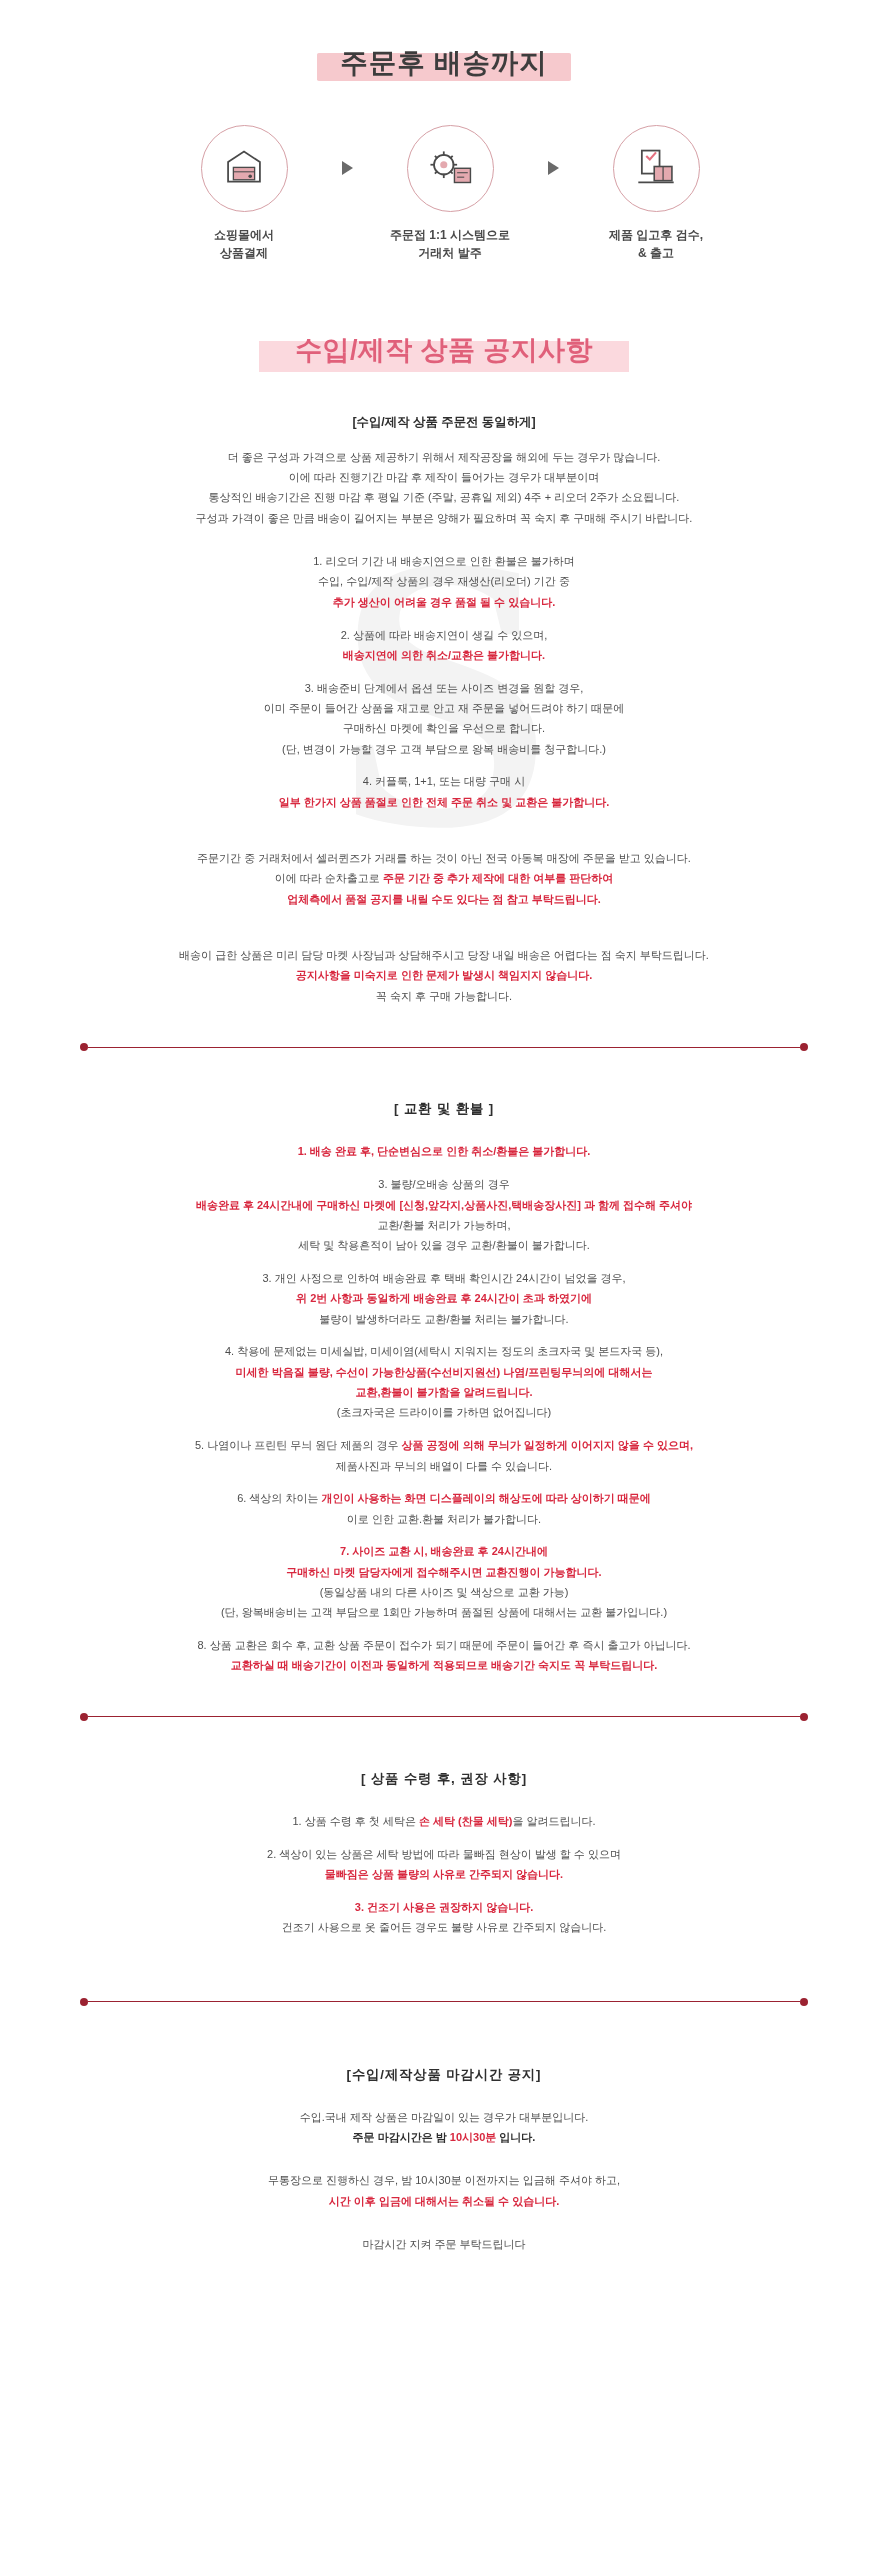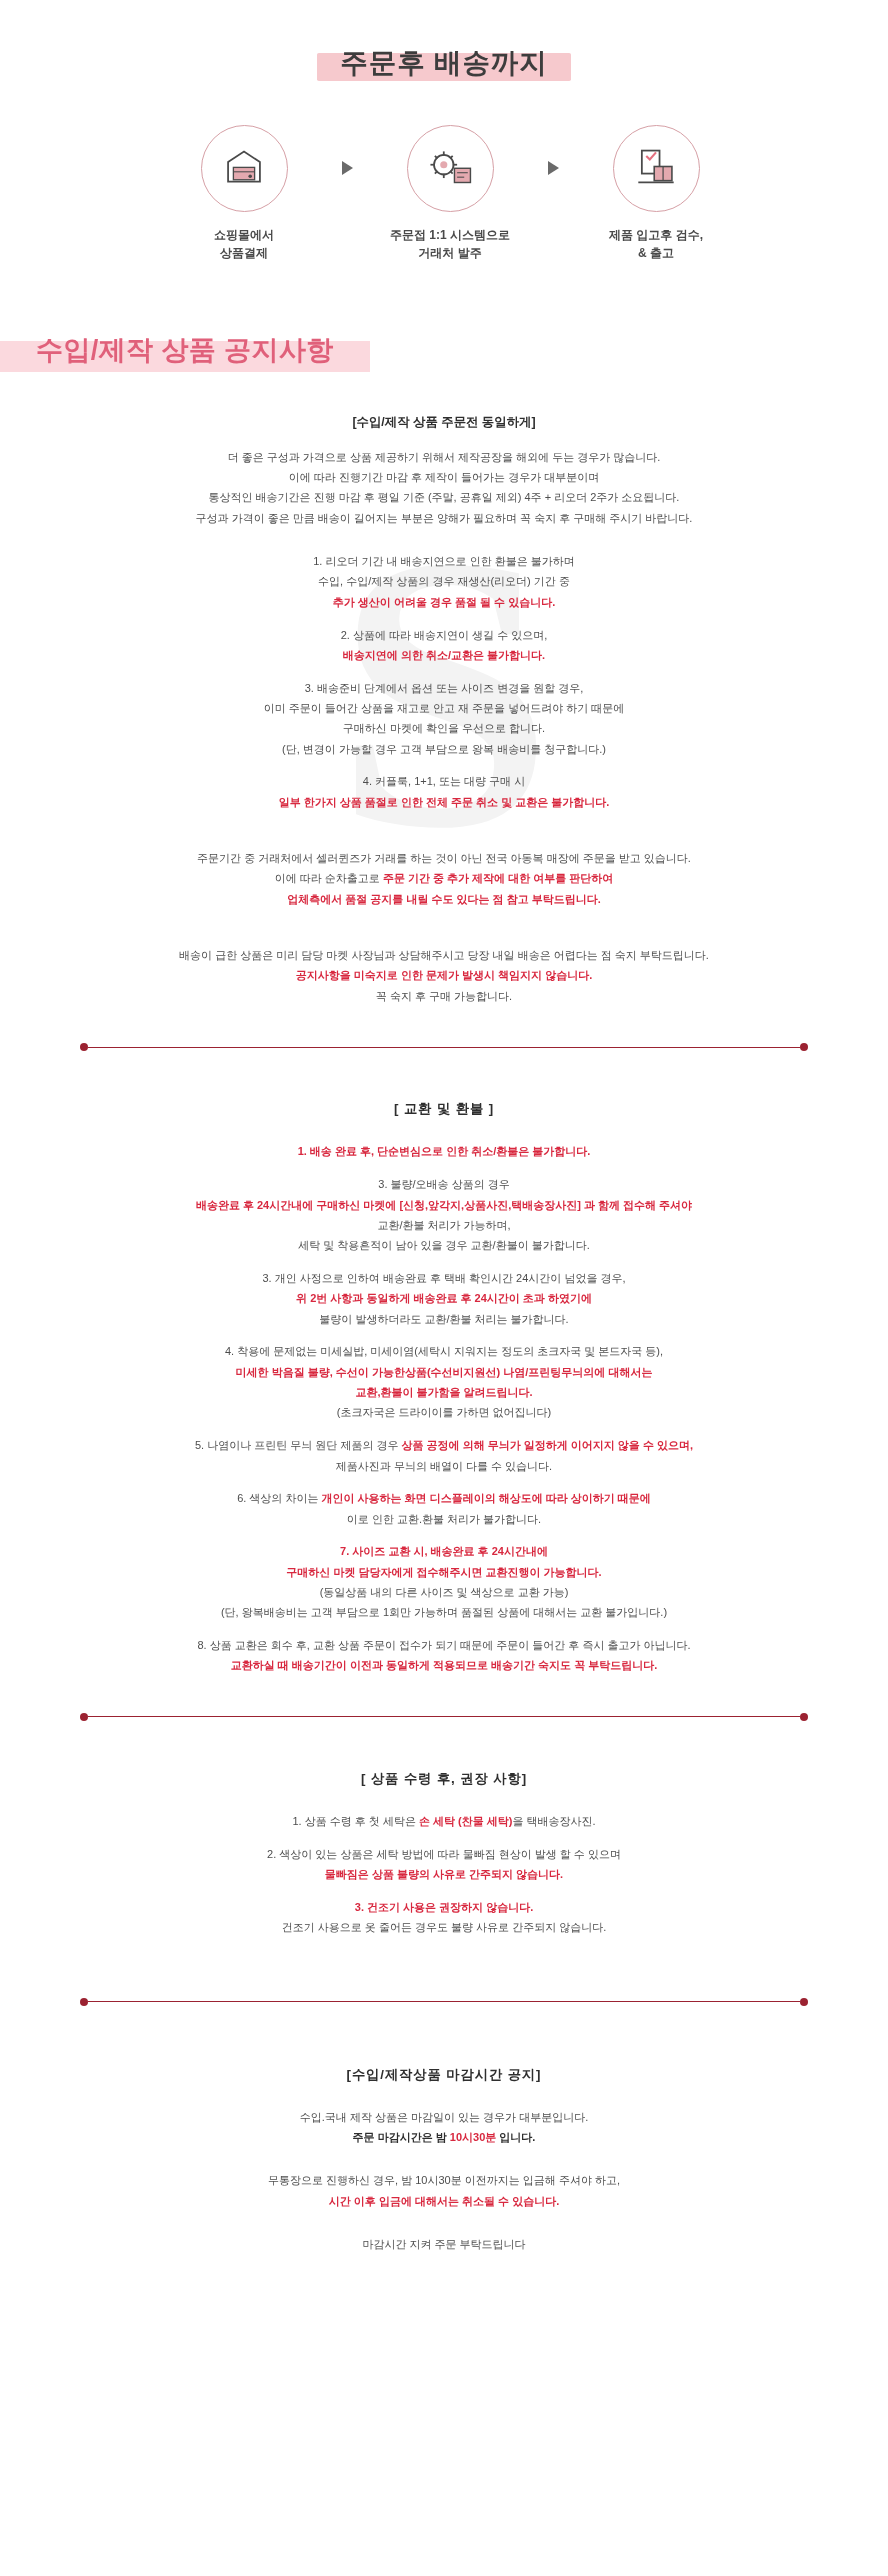--- a/index.html
+++ b/index.html
@@ -88,20 +88,21 @@
     width: 0;
     height: 0;
     border-left: 11.5px solid #6a6a6a;
     border-top: 7px solid transparent;
     border-bottom: 7px solid transparent;
   }
 
   
   .headline-wrap {
     margin-top: 64px;
+    text-align: center;
   }
   .headline {
     display: inline-block;
     position: relative;
     font-size: 27px;
     font-weight: bold;
     color: #e0607a;
     letter-spacing: 0.4px;
     padding: 5.3px 36px 7px 36px;
     z-index: 2;
@@ -422,21 +423,21 @@
     <span class="dot"></span>
   </div>
 
   <div class="content">
 
     <div class="gap-s"></div>
     <div class="sec-heading">[ 상품 수령 후, 권장 사항]</div>
     <div class="gap-m"></div>
 
     <div class="blk">
-      <span>1. 상품 수령 후 첫 세탁은 </span><span class="red">손 세탁 (찬물 세탁)</span><span>을 택배송장사진.</span>
+      <span>1. 상품 수령 후 첫 세탁은 </span><span class="red">손 세탁 (찬물 세탁)</span><span>을 알려드립니다.</span>
     </div>
 
     <div class="gap-s"></div>
 
     <div class="blk">
       <span>2. 색상이 있는 상품은 세탁 방법에 따라 물빠짐 현상이 발생 할 수 있으며</span><br>
       <span class="red">물빠짐은 상품 불량의 사유로 간주되지 않습니다.</span>
     </div>
 
     <div class="gap-s"></div>

